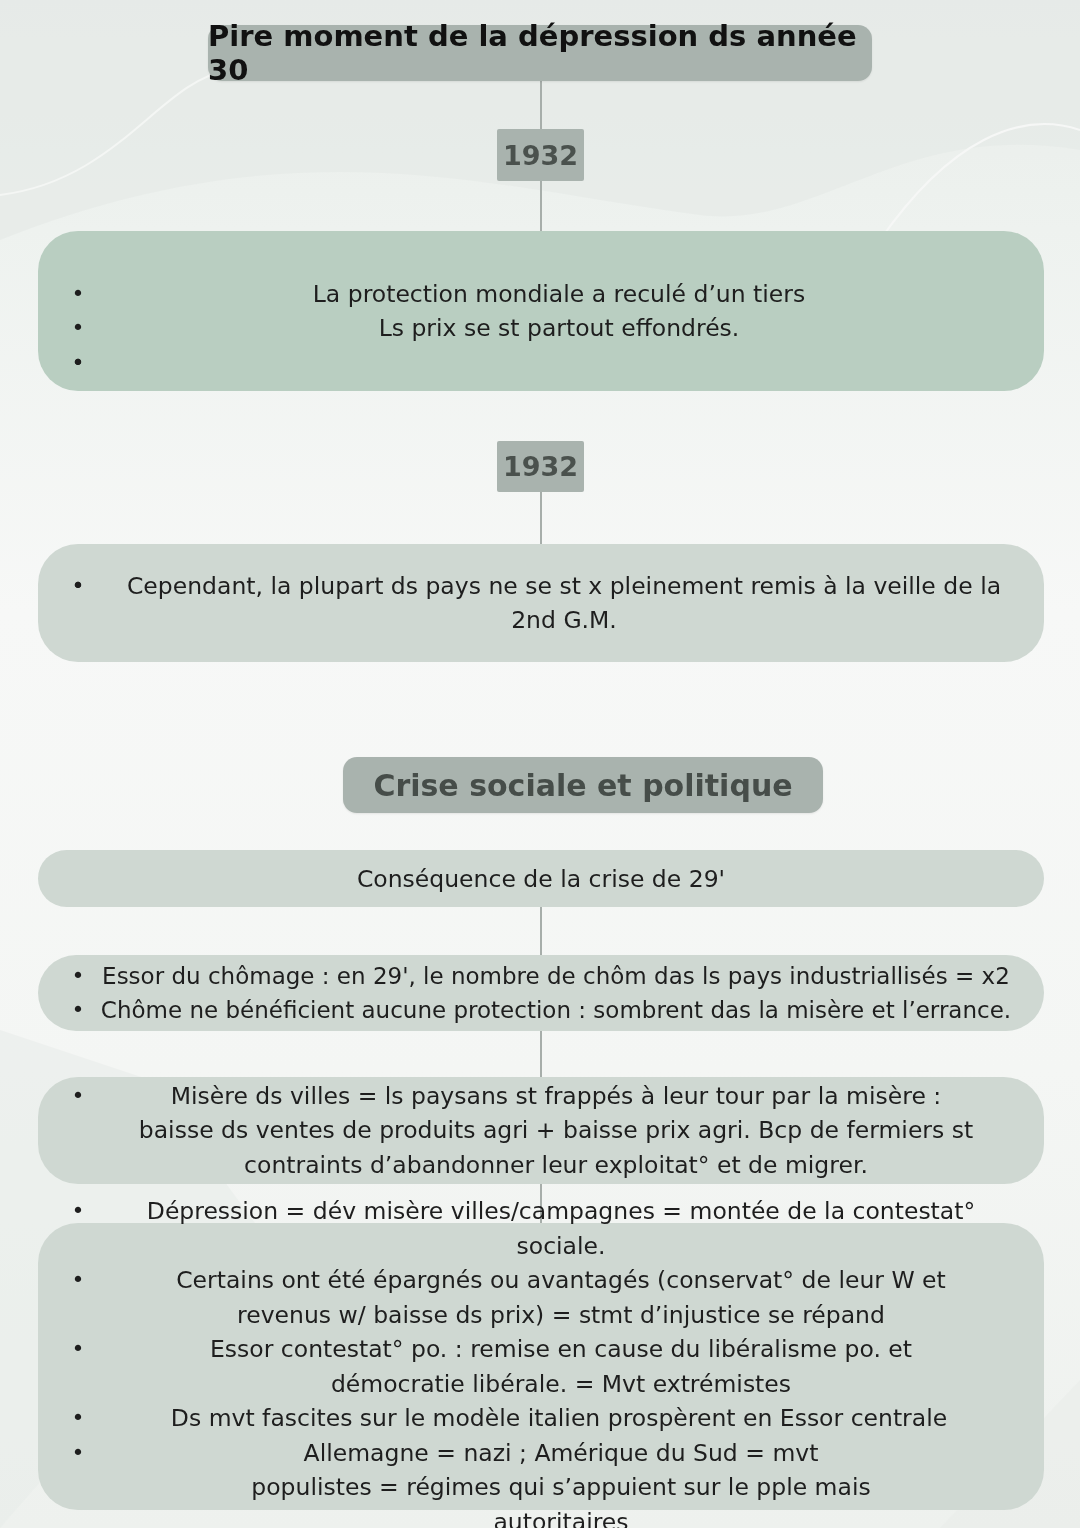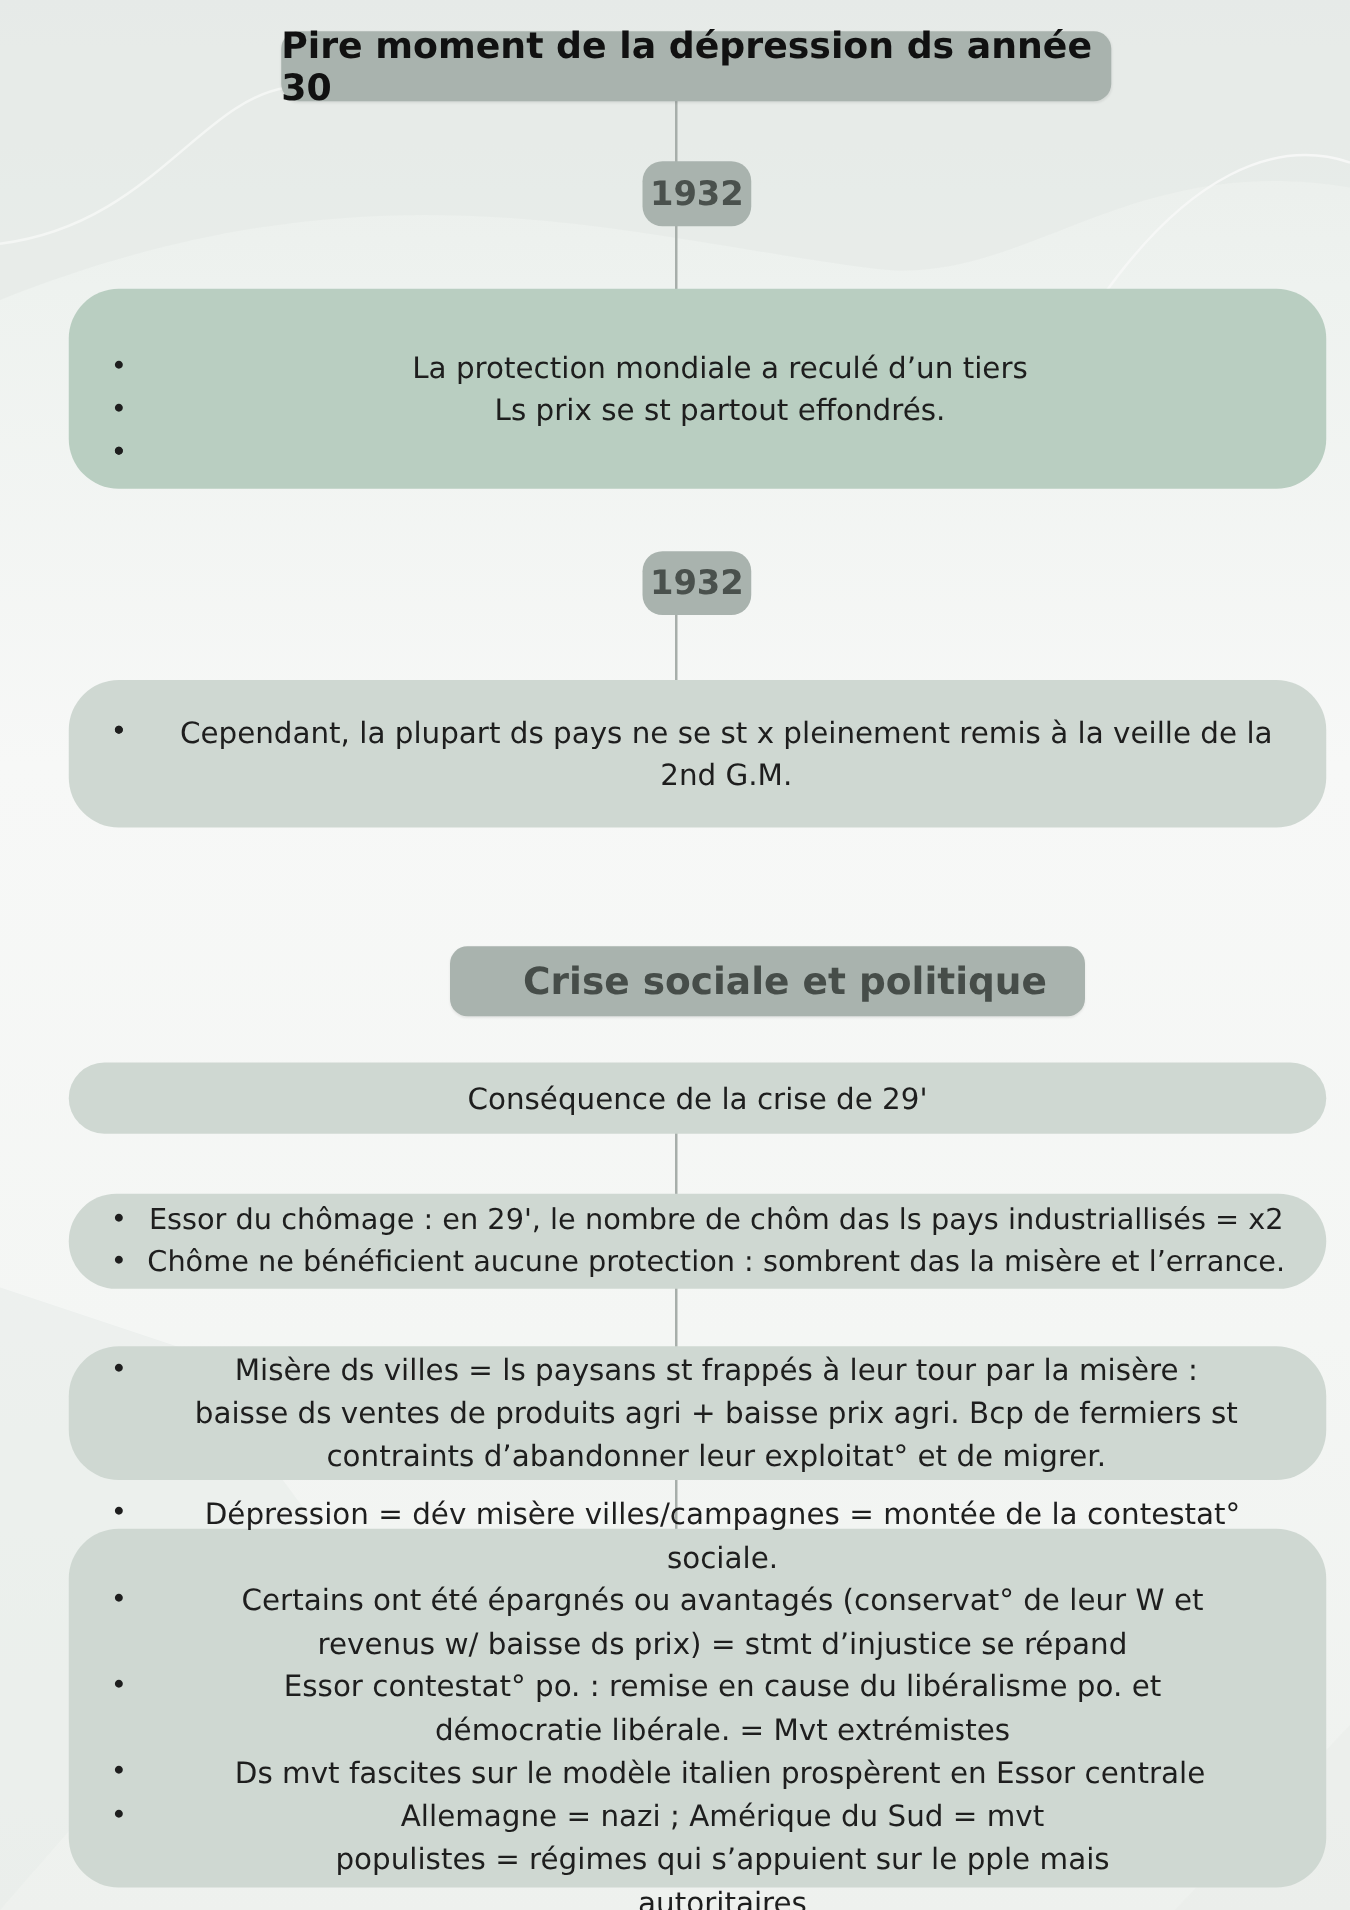--- a/index.html
+++ b/index.html
@@ -5,29 +5,29 @@
   html, body { margin: 0; padding: 0; }
   body {
     width: 1080px; height: 1528px; position: relative; overflow: hidden;
     background: linear-gradient(180deg, #e8ece9 0%, #eef2ef 15%, #f7f8f7 40%, #f4f6f4 70%, #eef1ee 100%);
     font-family: "DejaVu Sans", sans-serif;
     color: #1e1e1e;
   }
   .bg-wave {
     position: absolute; left: 0; top: 0; width: 1080px; height: 1528px; pointer-events: none;
   }
-  .abs { position: absolute; margin-left: 17px; }
+  .abs { position: absolute; }
   .line { position: absolute; background: #a7aeaa; width: 2px; }
   .title-box {
     background: #a9b3ae; border-radius: 14px; font-weight: bold;
     display: flex; align-items: center; justify-content: center;
     box-shadow: 0 1px 2px rgba(0,0,0,0.08);
   }
   .year-box {
-    background: #a9b3ae; border-radius: 16px; font-weight: bold; color: #4a514d;
+    background: #a9b3ae; border-radius: 2px; font-weight: bold; color: #4a514d;
     display: flex; align-items: center; justify-content: center; font-size: 27px;
   }
   .content-box {
     border-radius: 40px; box-sizing: border-box; padding: 10px 30px;
     display: flex; flex-direction: column; justify-content: center;
   }
   .green { background: #b9cec1; }
   .grey { background: #cfd8d2; }
   .item { position: relative; text-align: center; font-size: 23.5px; line-height: 34.5px; padding-left: 46px; padding-right: 10px; }
   .item .bullet {
@@ -69,21 +69,21 @@
 
 <div class="abs year-box" style="left:497px; top:441px; width:87px; height:51px;">
   <span>1932</span>
 </div>
 
 <div class="abs content-box grey" style="left:38px; top:544px; width:1006px; height:118px;">
   <div class="item"><span class="bullet">•</span></div>
   <div class="item" style="padding-left:56px;"><span class="bullet">•</span><span>Cependant, la plupart ds pays ne se st x pleinement remis à la veille de la 2nd G.M.</span></div>
 </div>
 
-<div class="abs title-box" style="left:343px; top:757px; width:480px; height:56px; font-size:30px; color:#464d49;padding-left:28px;">
+<div class="abs title-box" style="left:343px; top:757px; width:480px; height:56px; font-size:30px; color:#464d49;">
   <span>Crise sociale et politique</span>
 </div>
 
 <div class="abs content-box grey" style="left:38px; top:850px; width:1006px; height:57px; align-items:center;">
   <span style="font-size:23.5px;text-align:right;">Conséquence de la crise de 29'</span>
 </div>
 
 <div class="abs content-box grey" style="left:38px; top:955px; width:1006px; height:76px; padding:6px 20px;">
   <div class="item" style="padding-left:40px;font-size:23px;"><span class="bullet" style="left:10px;">•</span><span>Essor du chômage : en 29', le nombre de chôm das ls pays industriallisés = x2</span></div>
   <div class="item" style="padding-left:40px;font-size:23px;"><span class="bullet" style="left:10px;">•</span><span>Chôme ne bénéficient aucune protection : sombrent das la misère et l’errance.</span></div>

